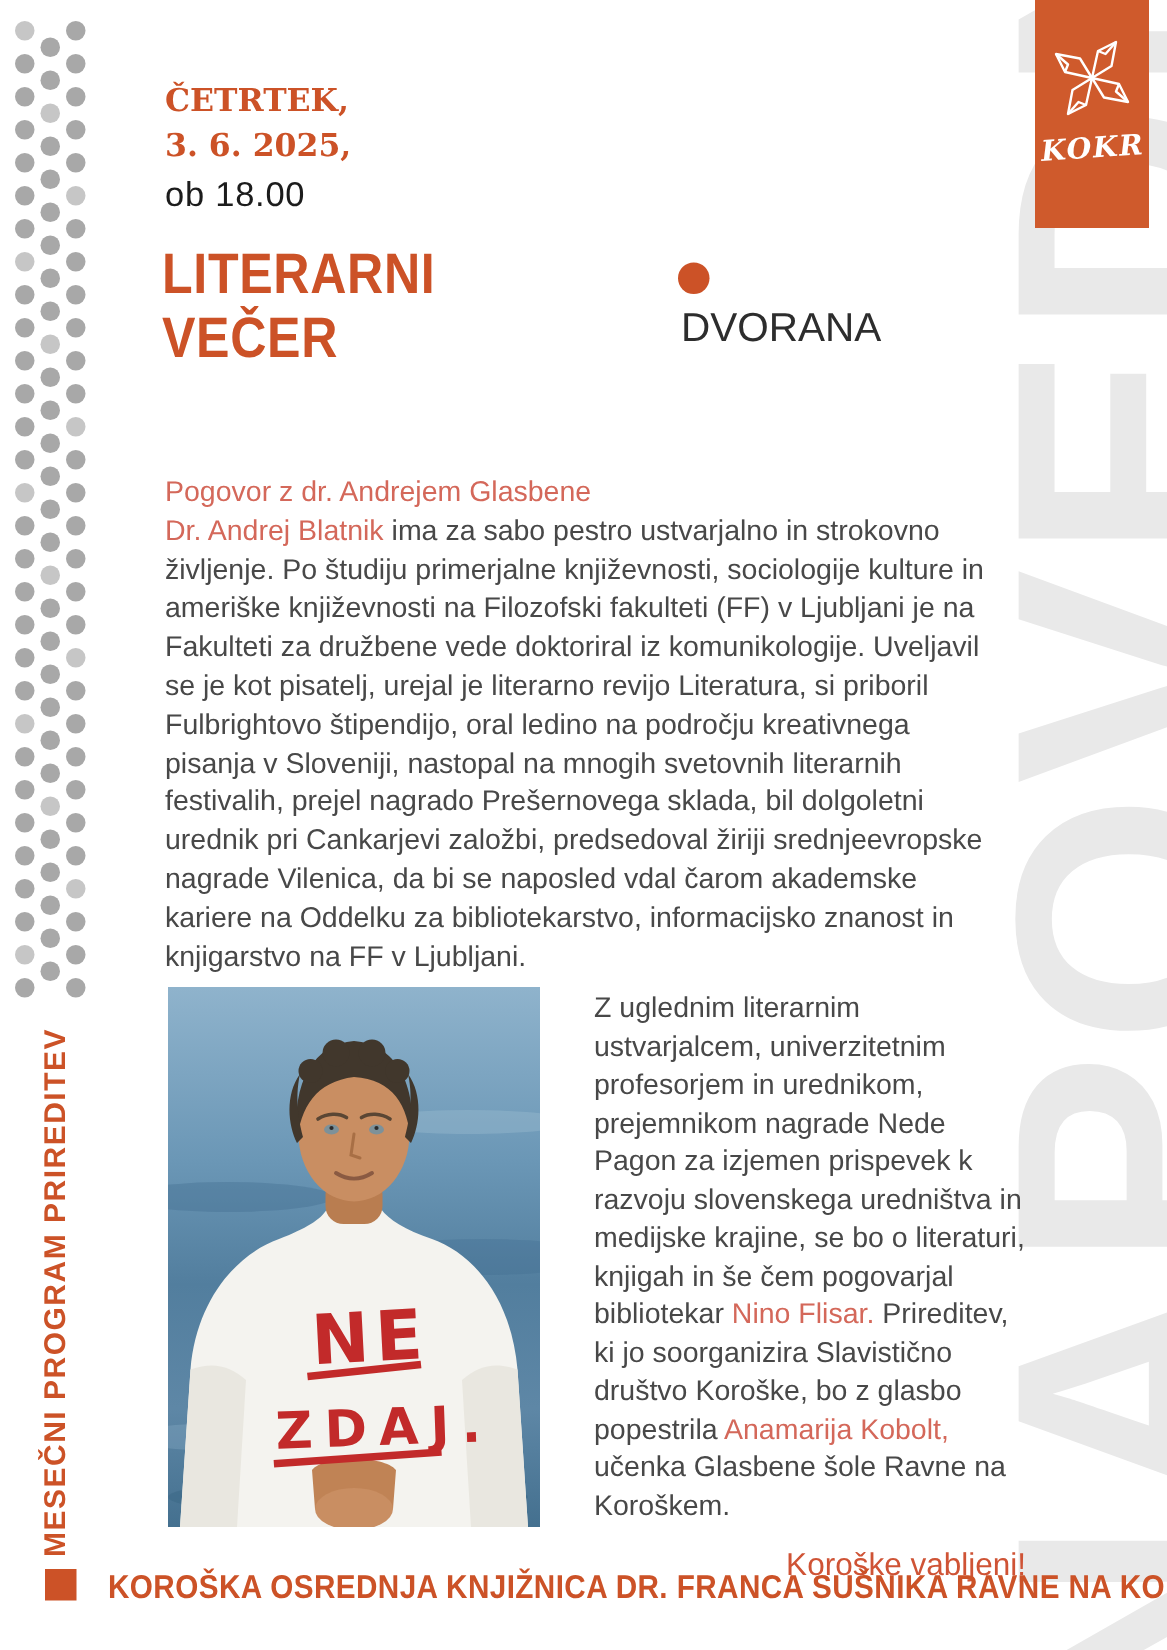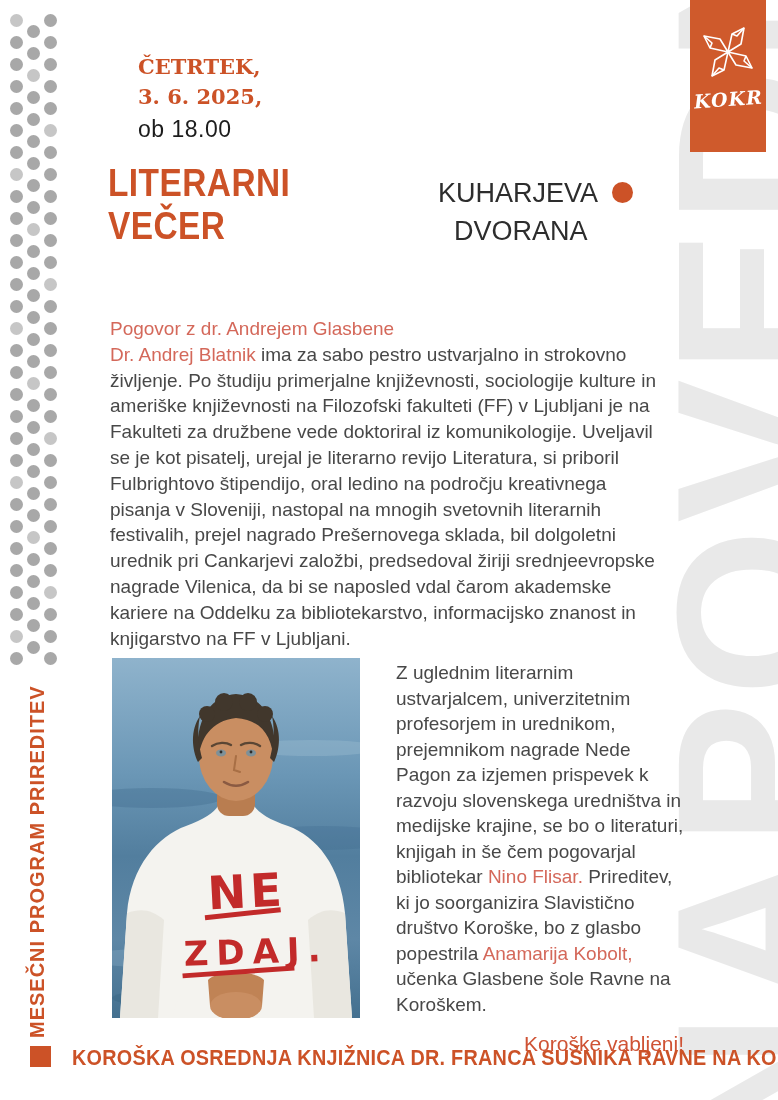--- a/index.html
+++ b/index.html
@@ -13,21 +13,21 @@
   .bg-word {
     position:absolute; left:645px; top:1168px; z-index:0;
     transform:rotate(-90deg); transform-origin:top left;
     font-size:215px; font-weight:bold; letter-spacing:6px; line-height:1;
     color:#e9e9e9; white-space:nowrap;
   }
   
   .dots { position:absolute; left:10px; top:14px; width:56px; height:662px; z-index:1; }
   .dot { position:absolute; width:13px; height:13px; border-radius:50%; }
   
-  .date-block { position:absolute; left:110px; top:52px; z-index:2;margin-left:28px; }
+  .date-block { position:absolute; left:110px; top:52px; z-index:2; }
   .date-serif { font-family:"DejaVu Serif", serif; font-weight:bold; font-size:21px; line-height:30px; color:#cc5227; }
   .time { font-size:23px; color:#1c1c1c; margin-top:4px; letter-spacing:0.5px; }
   
   .title { position:absolute; left:108px; top:162px; z-index:2; color:#cc5227;
     font-size:38px; font-weight:bold; line-height:43px; letter-spacing:0.5px;
     transform:scaleX(0.88); transform-origin:left top; white-space:nowrap; }
   
   .venue { position:absolute; left:438px; top:178px; z-index:2; color:#2d2d2d; font-size:27px; }
   .venue-line1 { display:flex; align-items:center; }
   .venue-dot { width:21px; height:21px; border-radius:50%; background:#cc5227; margin-left:14px; margin-top:-3px; }
@@ -163,21 +163,20 @@
     <div class="time">ob 18.00</div>
   </div>
 
   <div class="title">
     <div>LITERARNI</div>
     <div>VEČER</div>
   </div>
 
   <div class="venue">
     <div class="venue-line1">
-      <span>KUHARJEVA</span>
       <span class="venue-dot"></span>
     </div>
     <div class="venue-line2">DVORANA</div>
   </div>
 
   <div class="logo">
     <svg width="54" height="62" viewBox="0 0 54 62">
       <g stroke="#ffffff" stroke-width="1.6" fill="none" stroke-linejoin="round">
         <path d="M27 30 L31 12 L43 6 L40 22 Z"></path>
         <path d="M31 12 L36 14 L43 6"></path>

